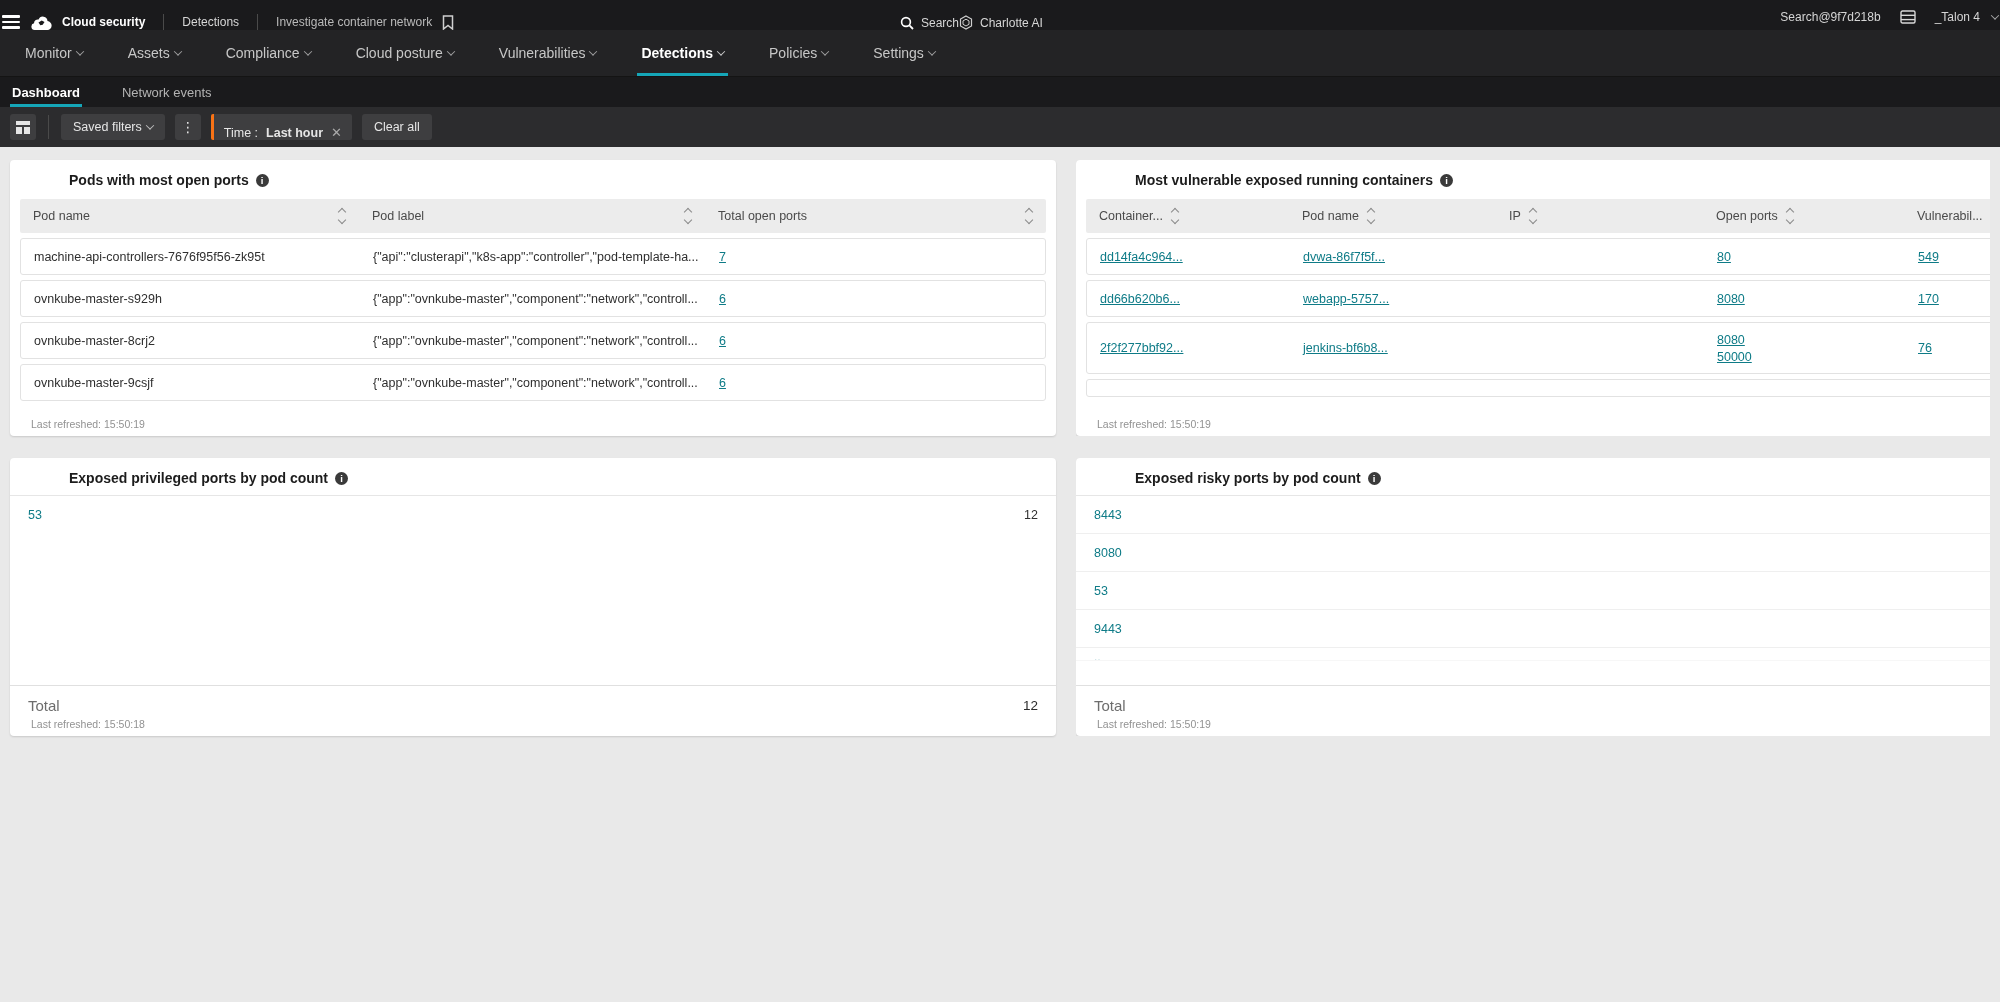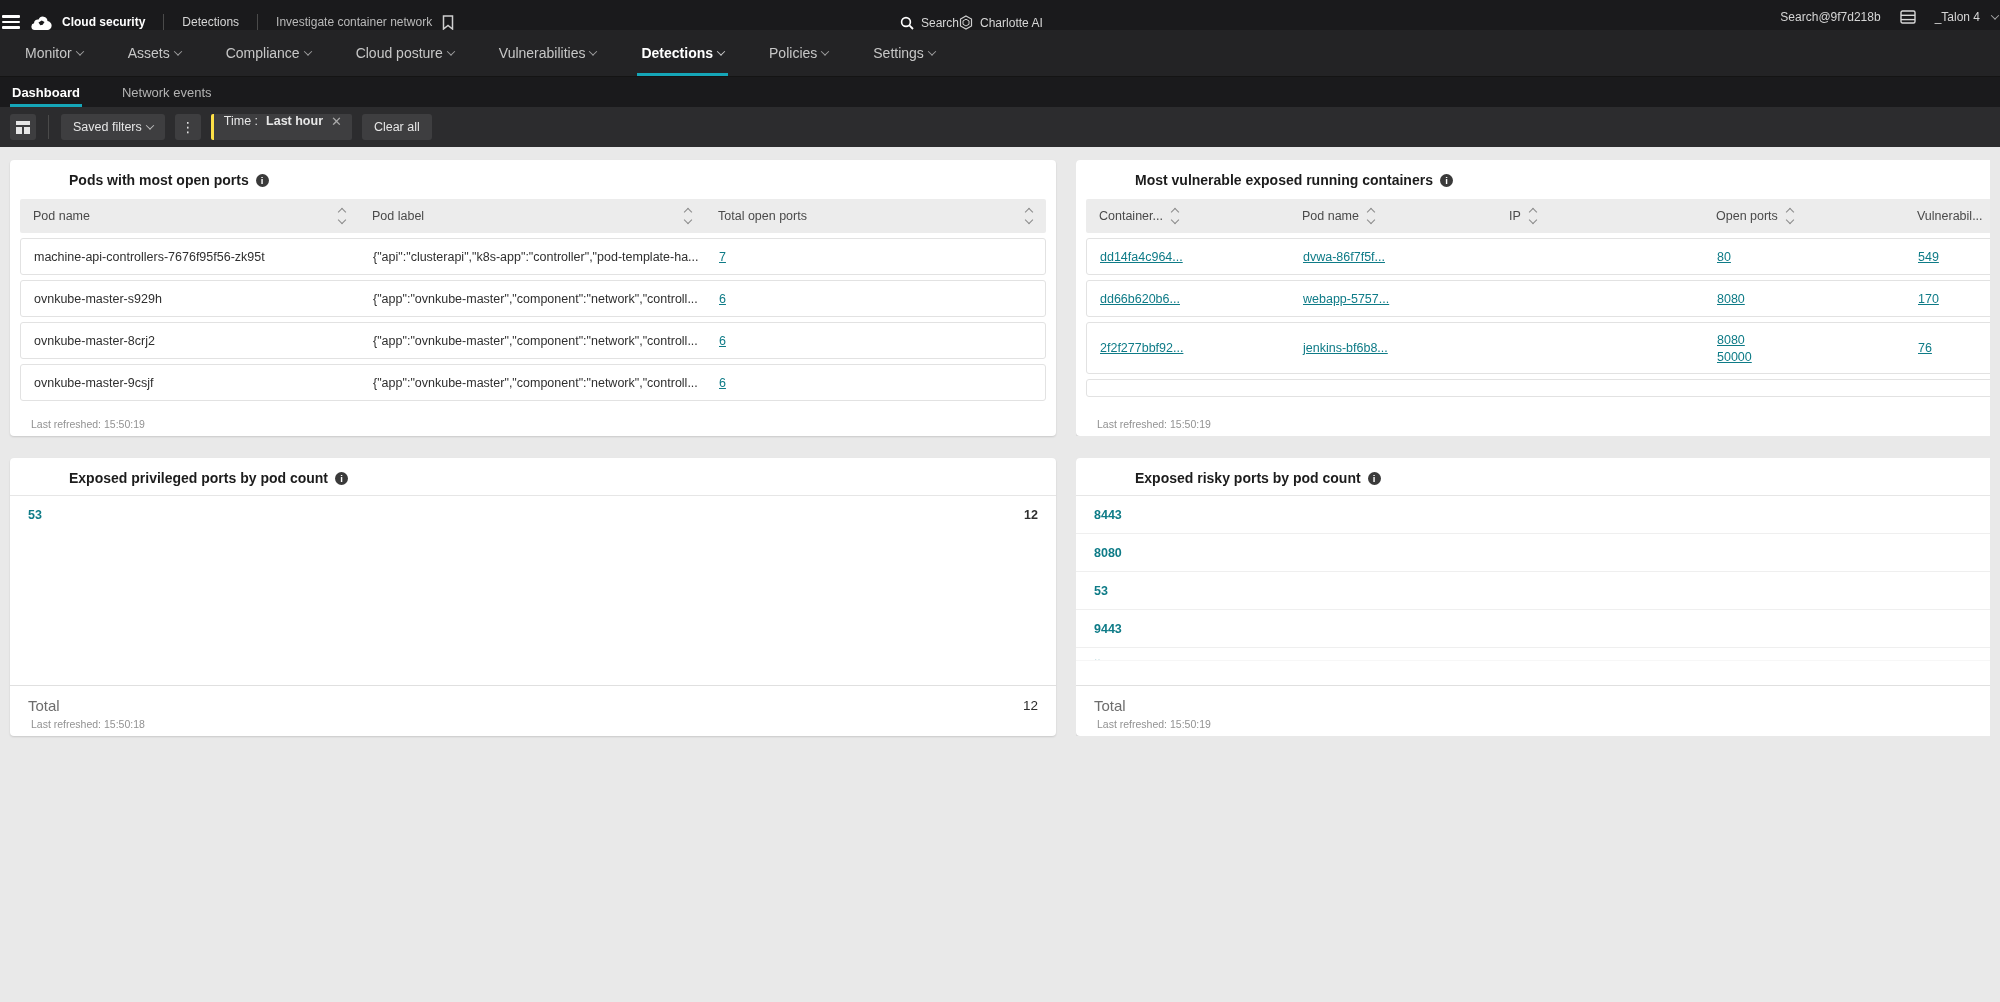--- a/index.html
+++ b/index.html
@@ -30,21 +30,21 @@
   .subtab { display:flex; align-items:center; font-size:13px; color:#b3b3b3; position:relative; cursor:pointer; padding:0 2px; }
   .subtab.active { color:#fff; font-weight:bold; }
   .subtab.active::after { content:""; position:absolute; left:0; right:0; bottom:0; height:3px; background:#15a6b8; }
 
   
   .filterbar { height:40px; background:#2c2c2e; display:flex; align-items:center; padding:0 10px; gap:10px; }
   .icon-btn { width:26px; height:26px; background:#3e3e40; border-radius:3px; display:flex; align-items:center; justify-content:center; cursor:pointer; }
   .fb-sep { width:1px; height:24px; background:#4a4a4a; margin:0 2px; }
   .fb-btn { background:#3e3e40; color:#e6e6e6; font-size:12.5px; border:none; border-radius:3px; height:26px; padding:0 12px; display:flex; align-items:center; cursor:pointer; font-family:inherit; }
   .kebab { width:26px; padding:0; color:#e6e6e6; font-size:14px; letter-spacing:0; justify-content:center; }
-  .chip { background:#3e3e40; border-left:3px solid #fde047; border-radius:2px; height:26px; display:flex; align-items:flex-start; padding:0 10px; gap:8px; color:#e6e6e6; font-size:12.5px; cursor:pointer; }
+  .chip { background:#3e3e40; border-left:3px solid #f97316; border-radius:2px; height:26px; display:flex; align-items:flex-end; padding:0 10px; gap:8px; color:#e6e6e6; font-size:12.5px; cursor:pointer; }
   .chip b { font-weight:bold; }
   .chip .x { color:#aaa; font-size:13px; cursor:pointer; }
 
   
   .content { padding:13px 10px 0 10px; display:grid; grid-template-columns:1046px 1fr; grid-template-rows:276px 278px; column-gap:20px; row-gap:22px; }
   .cell-clip { overflow:hidden; }
   .panel { background:#fff; border-radius:4px; box-shadow:0 1px 2px rgba(0,0,0,.14); position:relative; display:flex; flex-direction:column; height:100%; }
   .panel.wide { width:1180px; }
   .p-title { padding:12px 18px 9px 18px; font-size:14px; font-weight:bold; color:#1c1c1c; display:flex; align-items:center; gap:7px;margin-left:41px; }
   .info-i { width:13px; height:13px; background:#3a3a3a; color:#fff; border-radius:50%; font-size:9.5px; font-weight:bold; display:inline-flex; align-items:center; justify-content:center; font-style:normal; }
@@ -62,21 +62,21 @@
   .trow.tall { min-height:52px; }
   .trow.stub { min-height:18px; }
   .td { padding-left:13px; overflow:hidden; white-space:nowrap; }
   .c1 { width:339px; } .c2 { width:346px; } .c3 { flex:1; }
   .d1 { width:203px; } .d2 { width:207px; } .d3 { width:207px; } .d4 { width:201px; } .d5 { flex:1; }
   a.lnk { color:#0e7b87; text-decoration:underline; cursor:pointer; }
   .stack { display:flex; flex-direction:column; gap:3px; padding:8px 0 8px 0; }
 
   
   .p-div { border-top:1px solid #e6e6e6; margin:0; }
-  .port-row { height:38px; display:flex; align-items:center; justify-content:space-between; padding:0 18px; font-size:12.5px;font-weight:bold; }
+  .port-row { height:38px; display:flex; align-items:center; justify-content:space-between; padding:0 18px; font-size:12.5px; }
   .port-row.bordered { border-bottom:1px solid #efefef; }
   .port-row .port { color:#0e7b87; cursor:pointer; text-decoration:none; }
   .port-row .cnt { color:#2f2f2f; }
   .clip-row { height:13px; overflow:hidden; border-bottom:1px solid #efefef; padding:0 18px; font-size:12.5px; color:#0e7b87; opacity:.5; }
   .spacer { flex:1; }
   .total-row { border-top:1px solid #e0e0e0; display:flex; align-items:center; justify-content:space-between; padding:11px 18px 22px 18px; }
   .total-row .t-label { font-size:15px; color:#6d6d6d; }
   .total-row .t-val { font-size:13.5px; color:#2c2c2c; }
 
   svg { display:block; }

